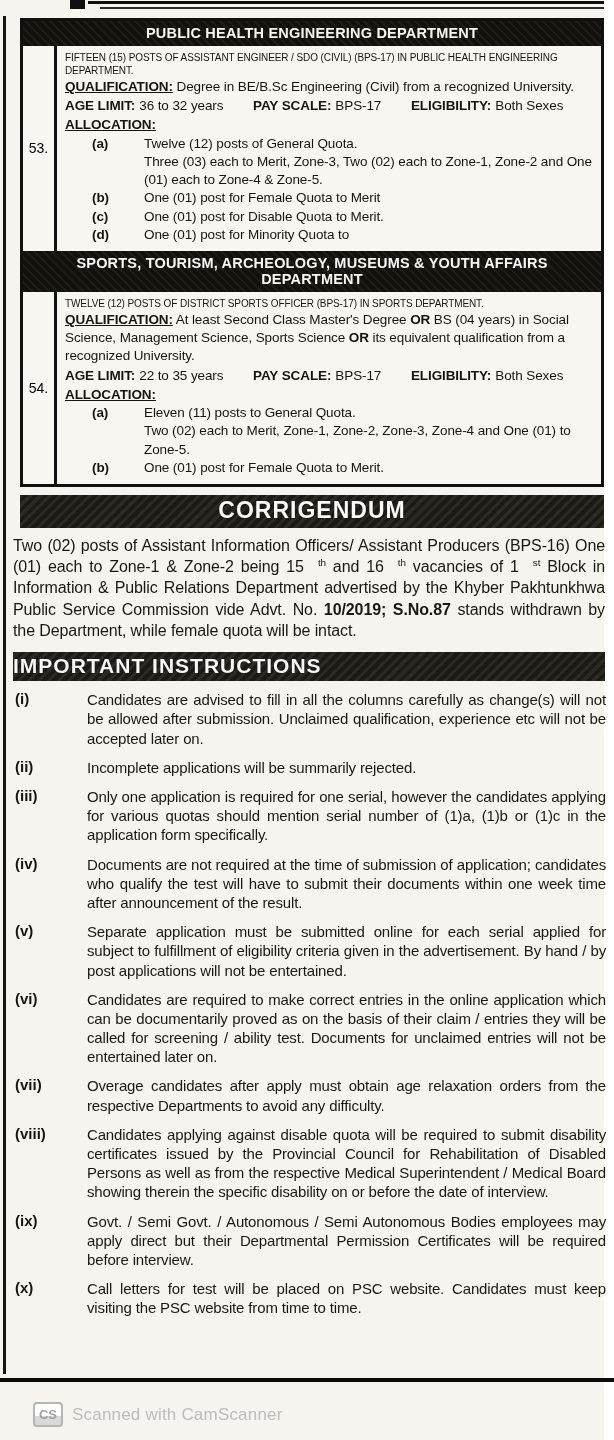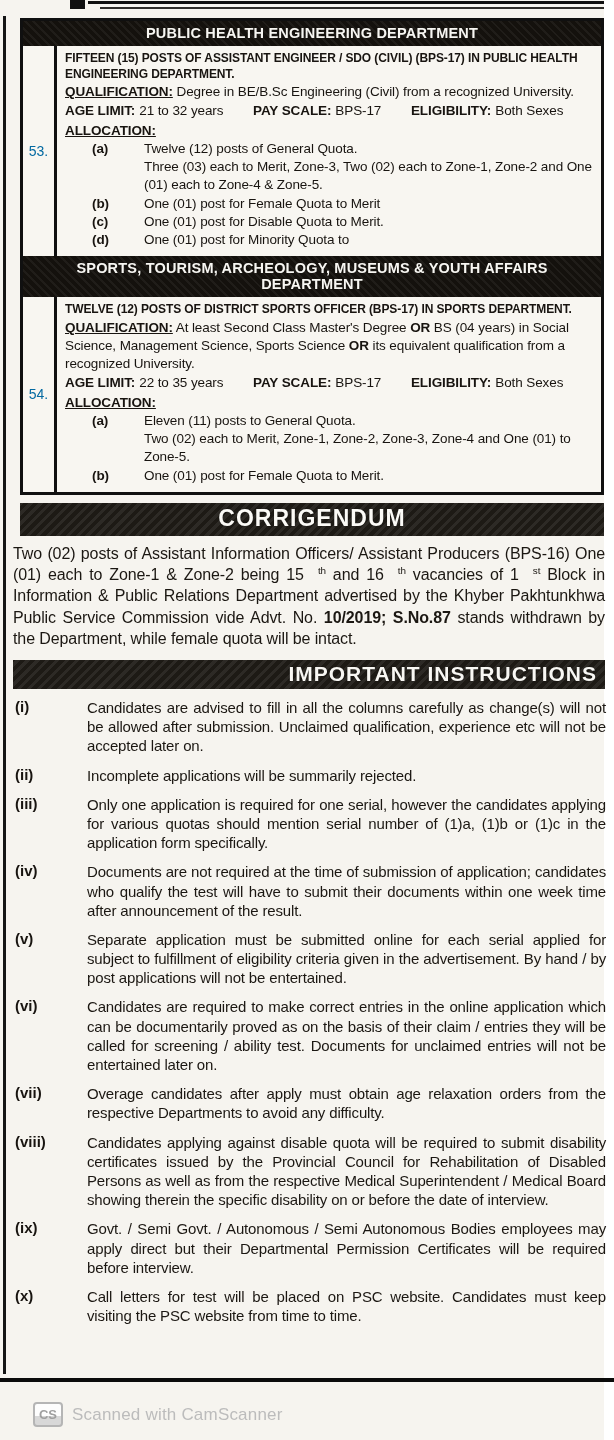--- a/index.html
+++ b/index.html
@@ -23,24 +23,24 @@
   .jobs-table{margin-left:7px;width:584px;box-sizing:border-box;border:3px solid #101010;background:#f8f6f1;}
   .dept-bar{
     background:#14110d;color:#f7f6f2;font-weight:bold;text-align:center;
     font-size:14.5px;letter-spacing:.2px;padding:4px 2px 5px;
     background-image:repeating-linear-gradient(45deg, rgba(255,255,255,.05) 0 2px, transparent 2px 6px);
   }
   .job-row{display:flex;}
   .job-row.first{border-bottom:0;}
   .serial-cell{
     width:31px;border-right:3px solid #101010;display:flex;align-items:center;justify-content:center;
-    font-size:14px;color:#0369a1;flex:none;
+    font-size:14px;color:#000000;flex:none;
   }
   .content-cell{flex:1;padding:5px 7px 7px 8px;font-size:13.5px;line-height:1.35;letter-spacing:-.1px;}
-  .job-title{font-weight:bold;font-size:12px;line-height:1.3;margin-bottom:1px;}
+  .job-title{font-weight:normal;font-size:10px;line-height:1.3;margin-bottom:1px;}
   .qline{margin-top:1px;}
   .lbl{font-weight:bold;text-decoration:underline;}
   .b{font-weight:bold;}
   .meta-line{margin-top:1px;}
   .meta-group{display:inline-block;margin-right:26px;}
   .meta-group:last-child{margin-right:8px;}
   .meta-label{font-weight:bold;margin-right:4px;}
   .alloc-label{margin-top:1px;}
   .alloc-row{display:flex;}
   .alloc-key{width:52px;padding-left:27px;box-sizing:content-box;font-weight:bold;flex:none;}
@@ -55,22 +55,22 @@
     text-shadow:0 0 1px #000;
   }
   .corrigendum-text{
     margin-top:7px;width:592px;font-size:16px;line-height:1.33;text-align:justify;letter-spacing:-.1px;color:#1b1712;
   }
   sup{font-size:.62em;vertical-align:super;line-height:0;margin-left:14px;}
 
   
   .instructions-bar{
     margin-top:11px;width:592px;box-sizing:border-box;
-    background:#1d1a15;color:#f8f7f3;text-align:right;font-weight:bold;
-    font-size:21px;letter-spacing:1px;padding:2px 8px 3px;
+    background:#1d1a15;color:#f8f7f3;text-align:left;font-weight:bold;
+    font-size:21px;letter-spacing:1px;padding:2px 0 3px;
     background-image:repeating-linear-gradient(-45deg, rgba(255,255,255,.07) 0 3px, transparent 3px 7px);
     text-shadow:0 0 1px #000;
   }
   .instr-list{margin-top:9px;}
   .instr-item{display:flex;margin-bottom:10px;}
   .instr-num{width:74px;flex:none;font-weight:bold;font-size:15px;padding-left:2px;box-sizing:border-box;}
   .instr-text{flex:1;font-size:15px;line-height:1.28;text-align:justify;letter-spacing:-.15px;color:#1b1712;}
 
   
   .footer{position:absolute;left:8px;top:1402px;display:flex;align-items:center;gap:9px;padding-left:25px;}
@@ -99,21 +99,21 @@
       <div class="dept-bar">PUBLIC HEALTH ENGINEERING DEPARTMENT</div>
 
       <div class="job-row first">
         <div class="serial-cell">53.</div>
         <div class="content-cell">
           <div class="job-title">FIFTEEN (15) POSTS OF ASSISTANT ENGINEER / SDO (CIVIL) (BPS-17) IN PUBLIC HEALTH ENGINEERING DEPARTMENT.</div>
           <div class="qline">
             <span class="lbl">QUALIFICATION:</span><span> Degree in BE/B.Sc Engineering (Civil) from a recognized University.</span>
           </div>
           <div class="meta-line">
-            <span class="meta-group"><span class="meta-label">AGE LIMIT:</span><span>21 to 32 years</span></span>
+            <span class="meta-group"><span class="meta-label">AGE LIMIT:</span><span>36 to 32 years</span></span>
             <span class="meta-group"><span class="meta-label">PAY SCALE:</span><span>BPS-17</span></span>
             <span class="meta-group"><span class="meta-label">ELIGIBILITY:</span><span>Both Sexes</span></span>
           </div>
           <div class="alloc-label lbl">ALLOCATION:</div>
           <div class="alloc-row">
             <div class="alloc-key">(a)</div>
             <div class="alloc-text">
               <div>Twelve (12) posts of General Quota.</div>
               <div>Three (03) each to Merit, Zone-3, Two (02) each to Zone-1, Zone-2 and One (01) each to Zone-4 &amp; Zone-5.</div>
             </div>

